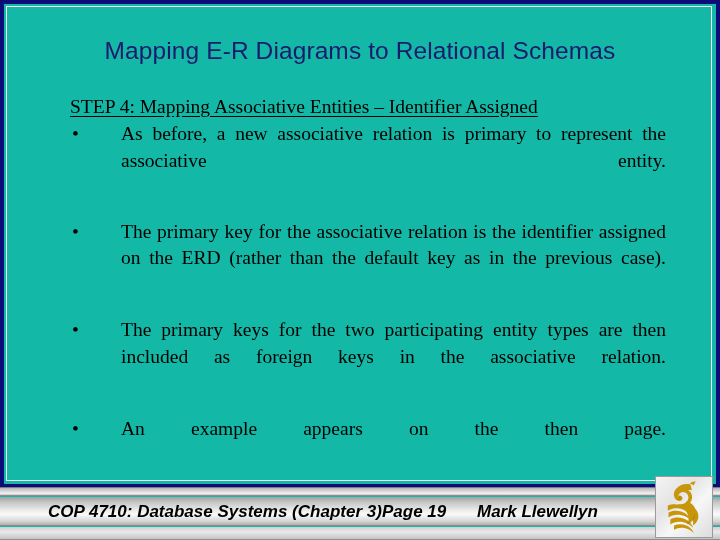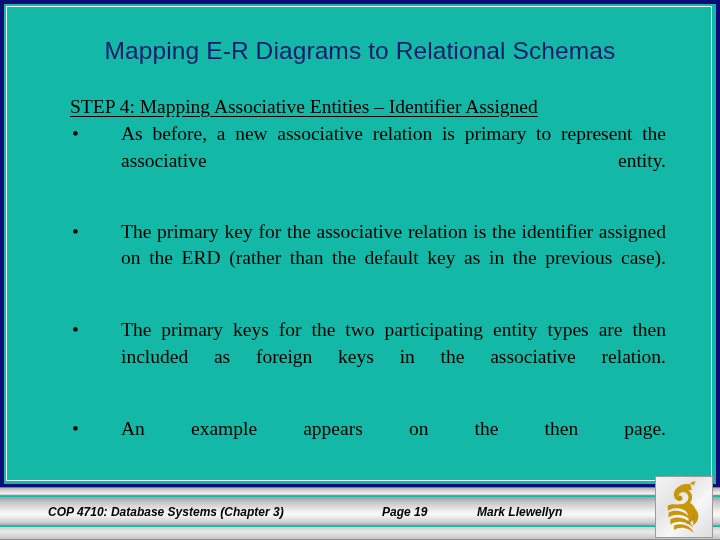--- a/index.html
+++ b/index.html
@@ -148,21 +148,21 @@
 
   #footer-text {
     position: absolute;
     left: 0;
     top: 11px;
     width: 660px;
     height: 27px;
     display: flex;
     align-items: center;
     font-family: "Liberation Sans", "DejaVu Sans", sans-serif;
-    font-size: 12px;
+    font-size: 17px;
     font-weight: bold;
     font-style: italic;
     color: #000000;
     white-space: nowrap;
   }
   #footer-course { position: absolute; left: 48px;  }
   #footer-page   { position: absolute; left: 382px; }
   #footer-author { position: absolute; left: 477px; }
 
   

